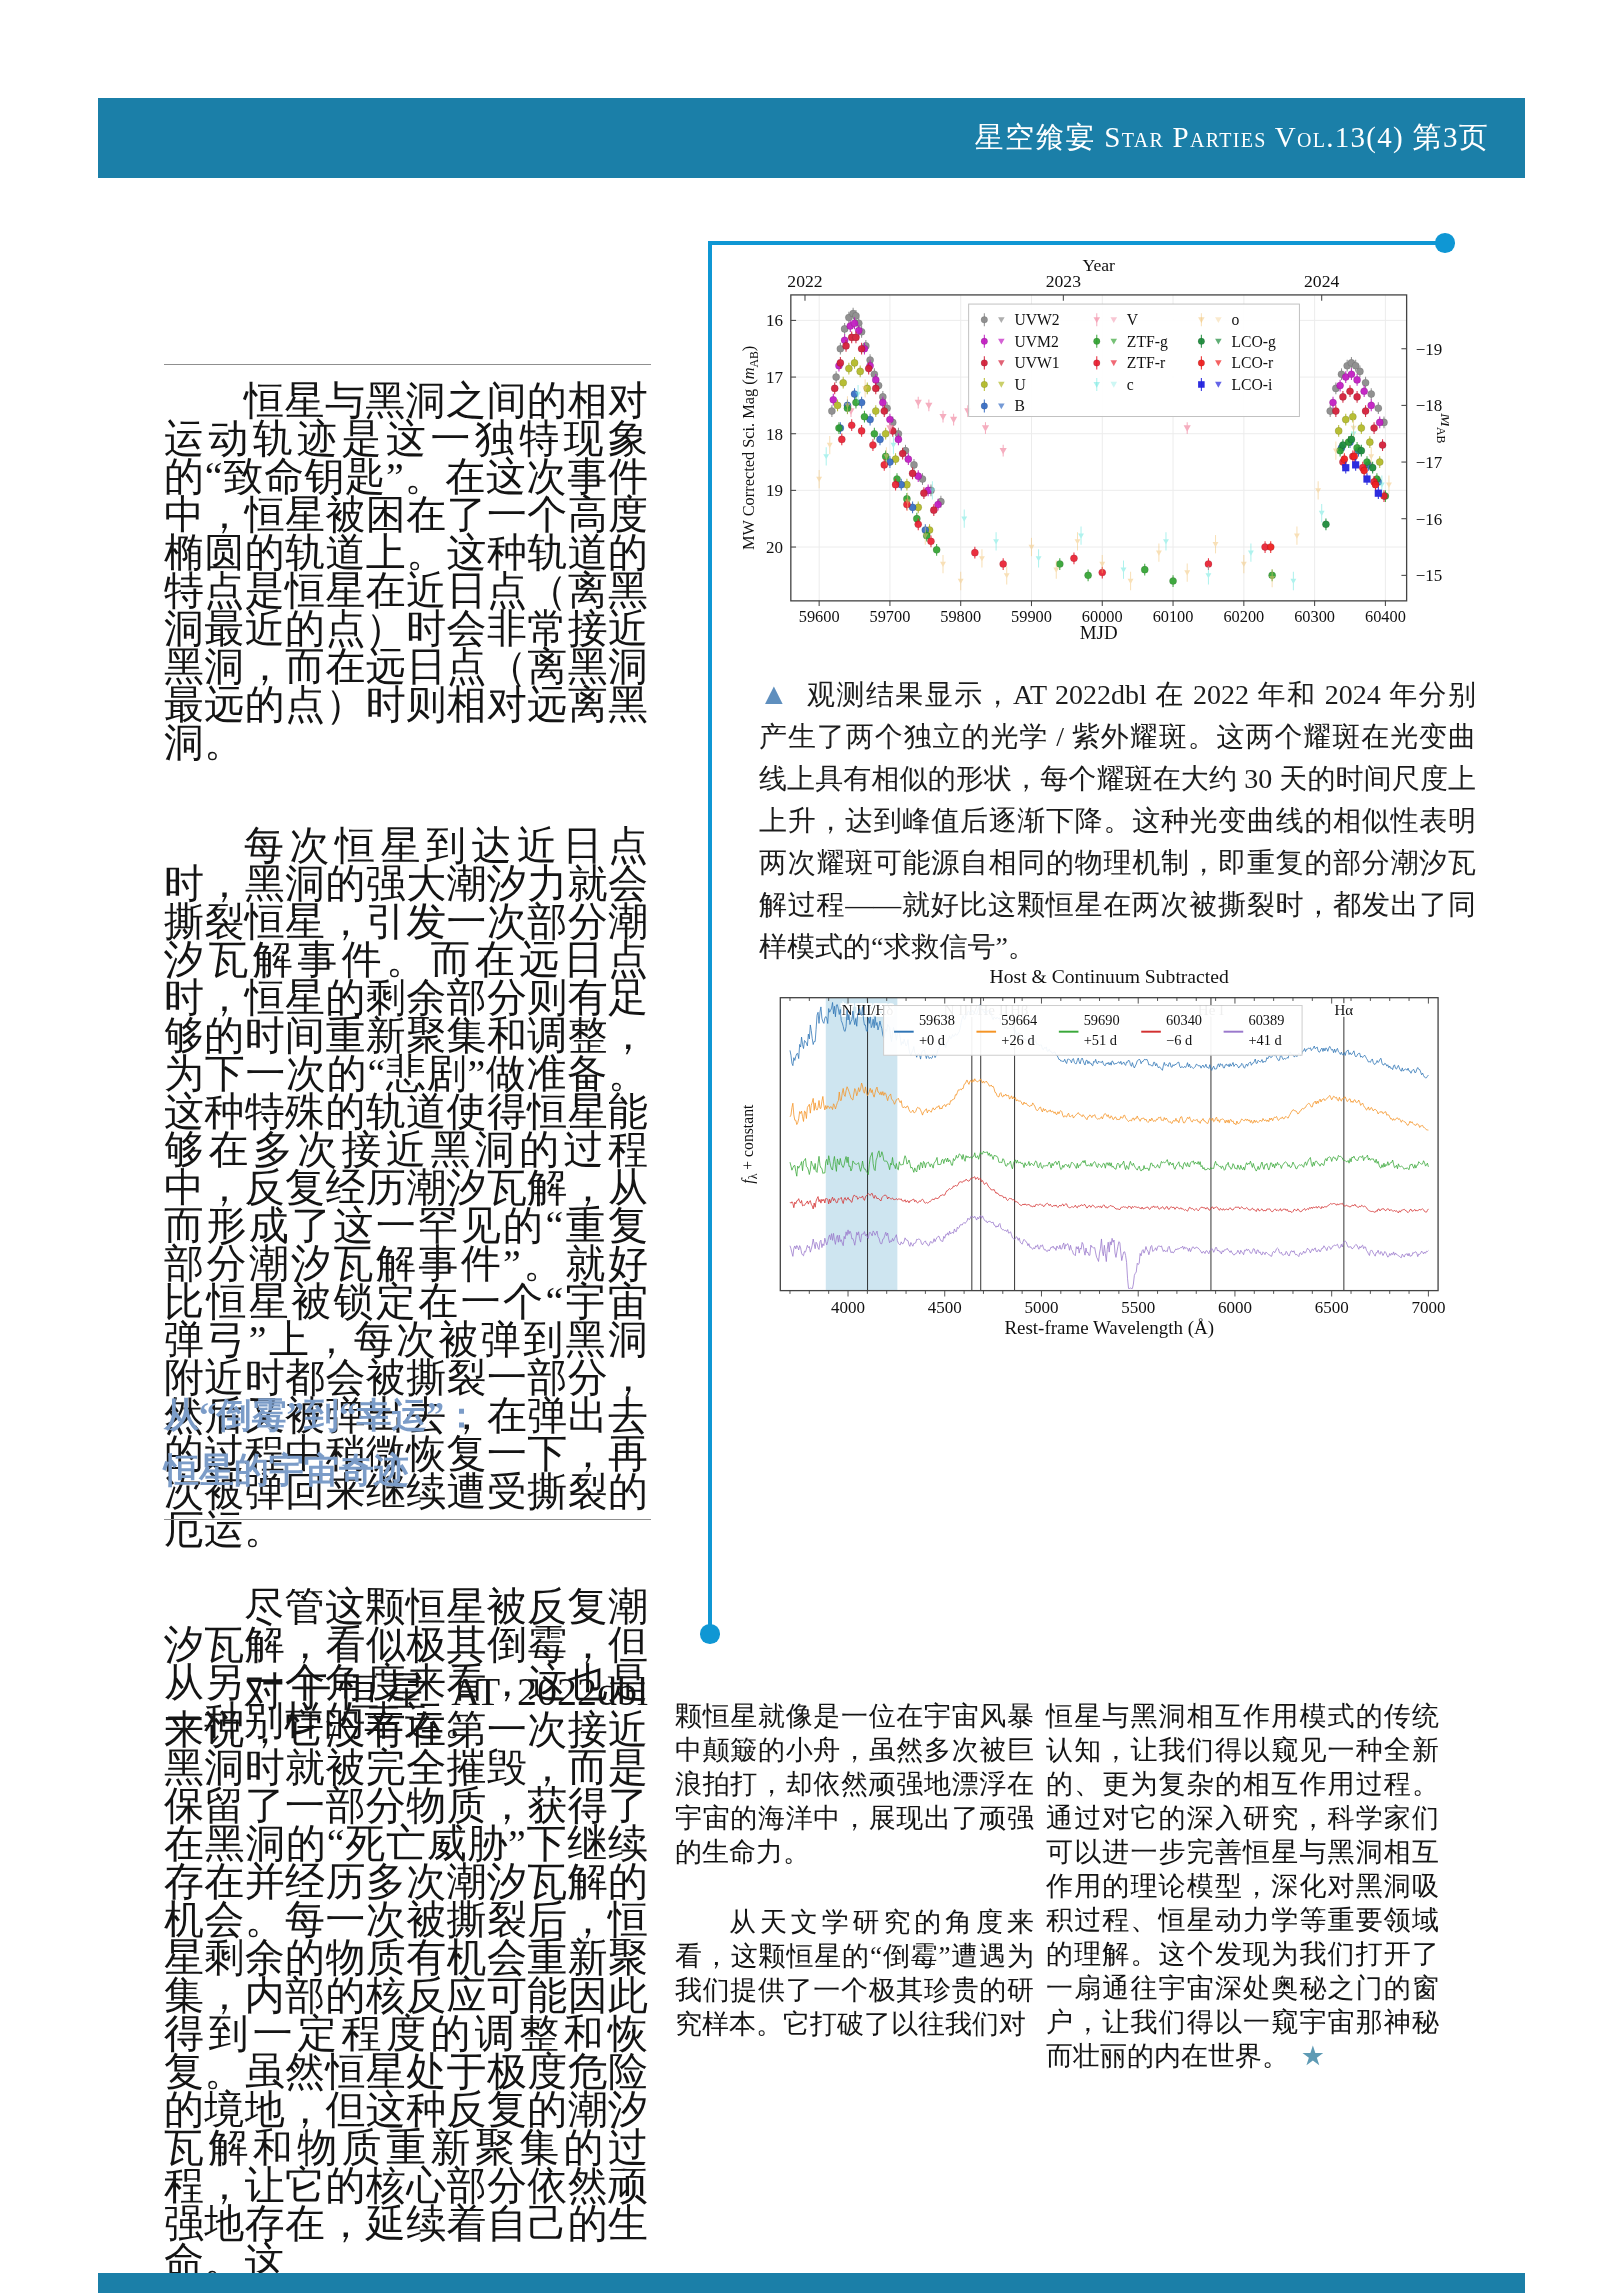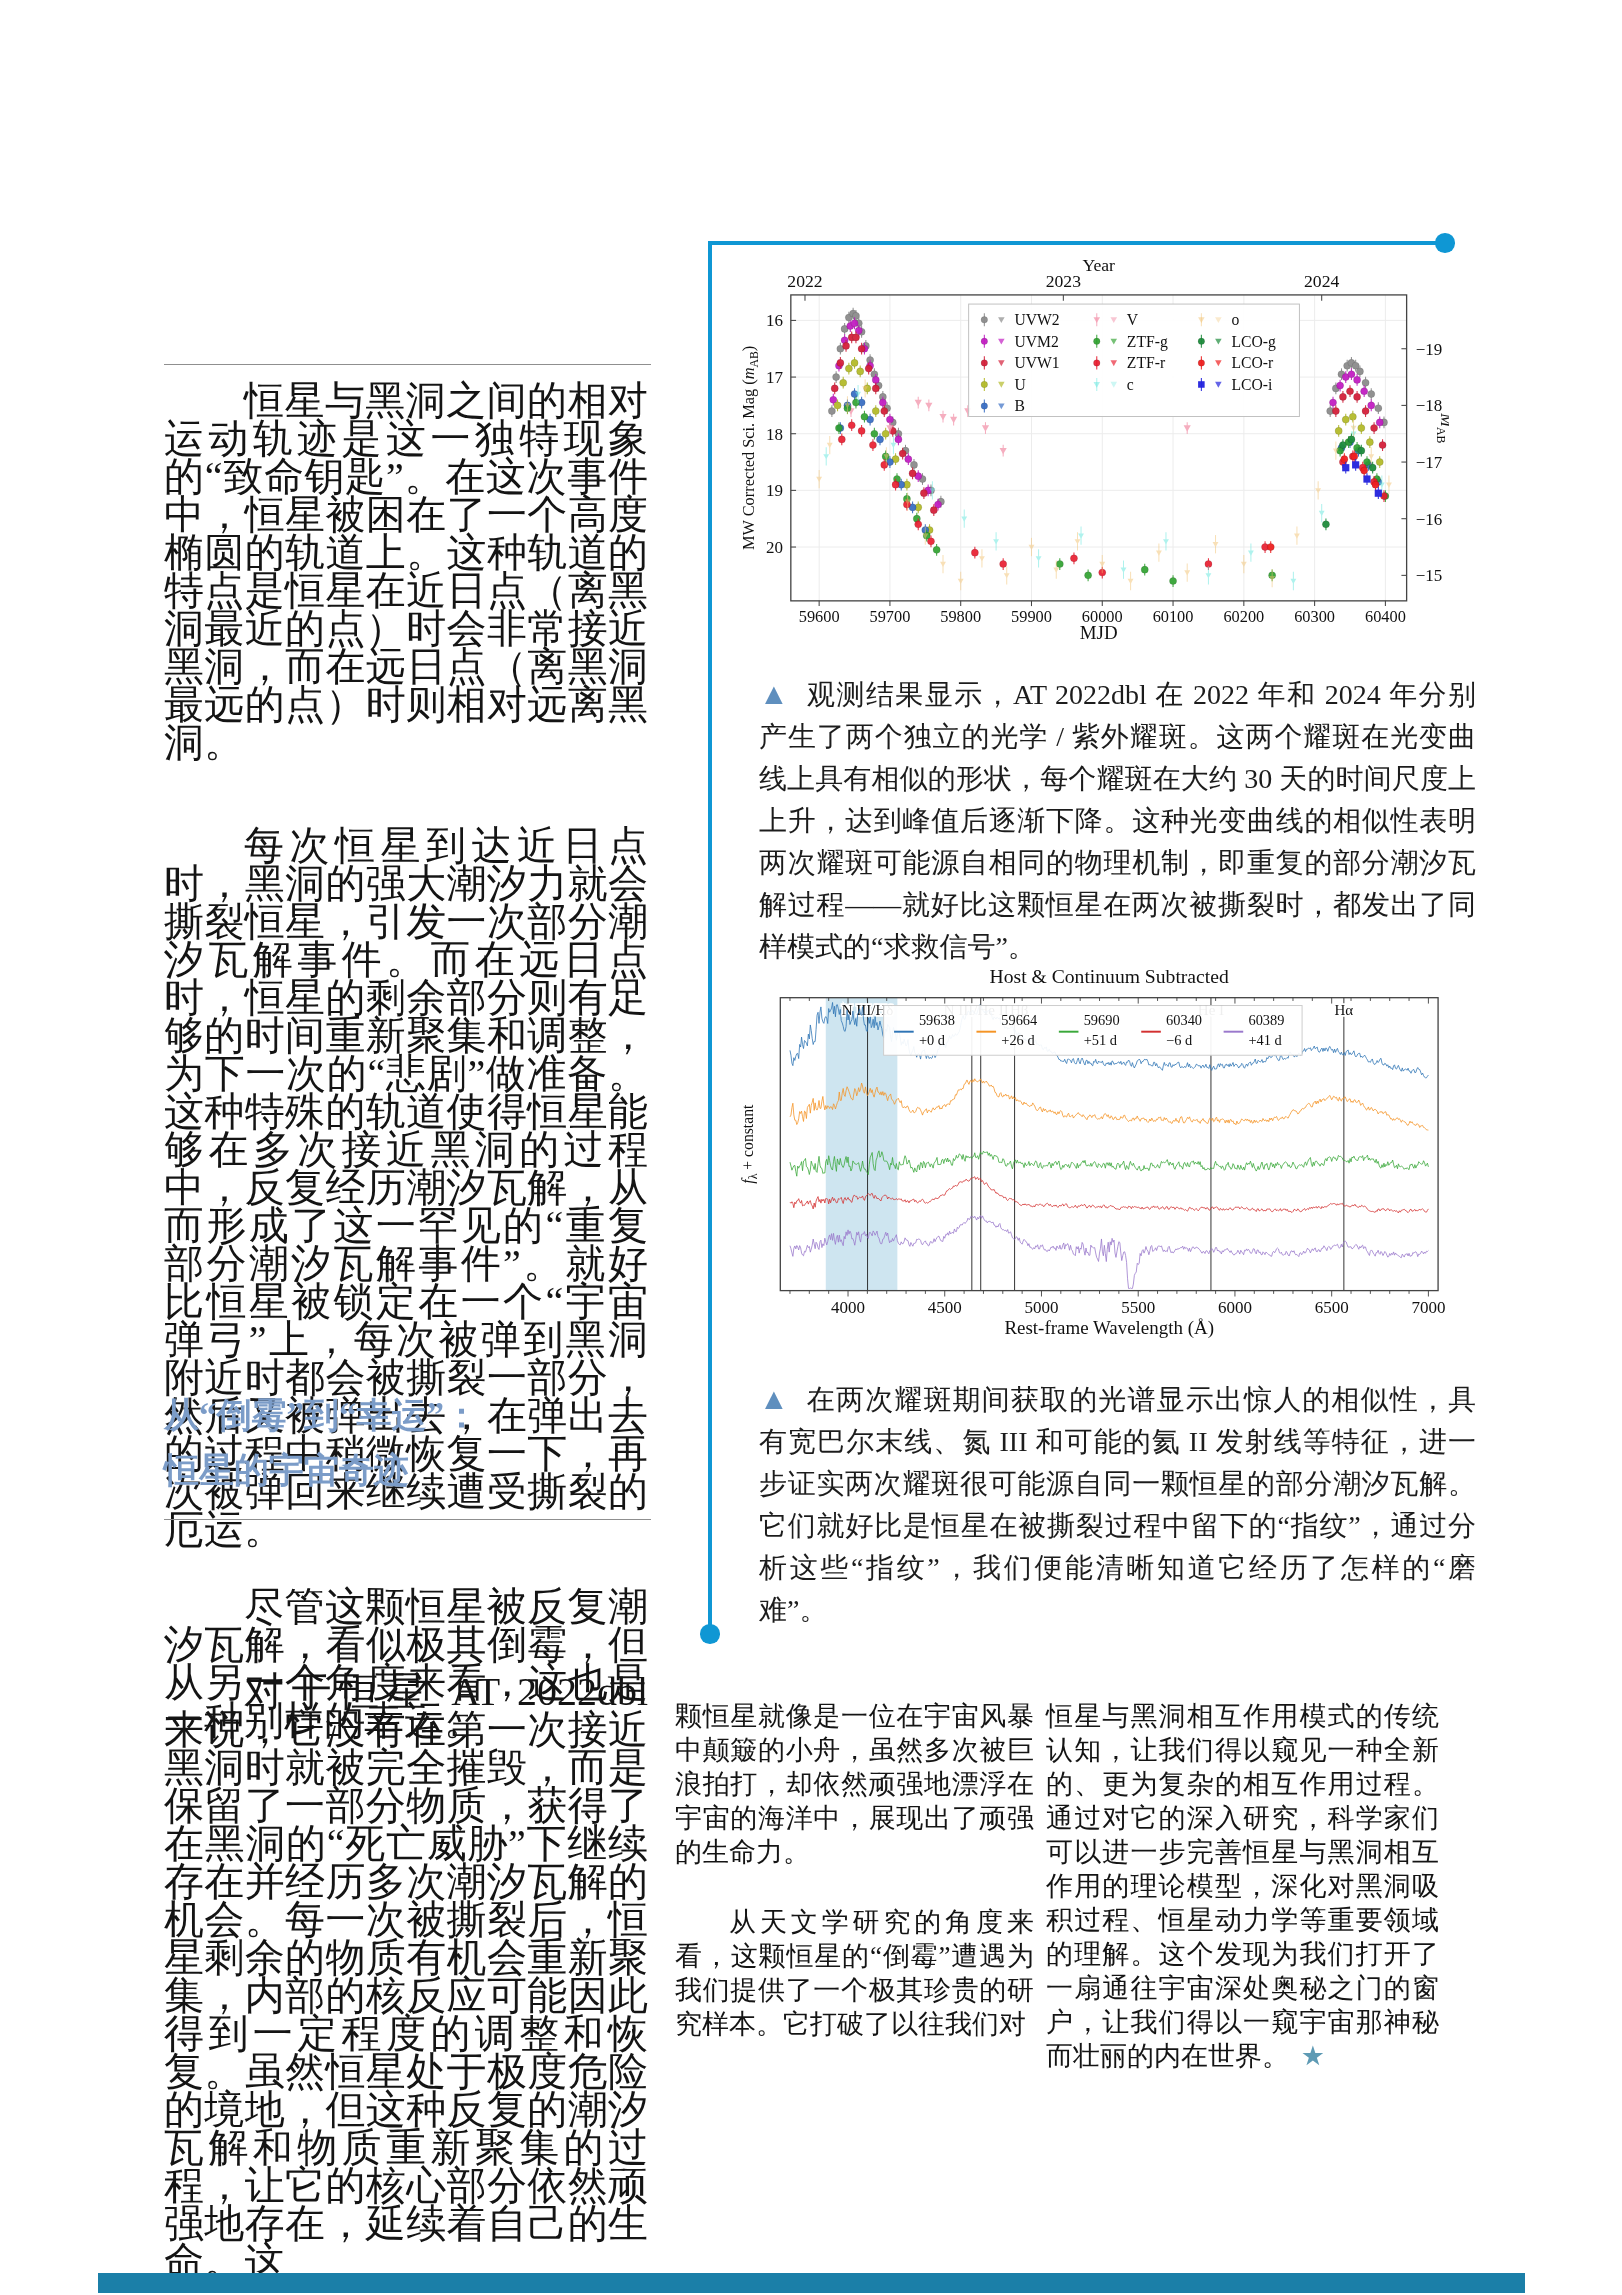--- a/index.html
+++ b/index.html
@@ -24,20 +24,23 @@
   .star{color:#5e9ab4;margin-left:11.8px;}
   .connector{position:absolute;background:#0f97d4;}
   .cdot{position:absolute;width:19.6px;height:19.6px;border-radius:50%;background:#0f97d4;}
   svg text{font-family:"Liberation Serif",serif;}
 </style>
 </head>
 <body>
 
 <div class="page">
 
+  <div class="band top">
+    <span class="band-title">星空飨宴 Star Parties  Vol.13(4)  第3页</span>
+  </div>
 
   <div class="connector" style="left:710px;top:241px;width:734px;height:3.9px;"></div>
   <div class="connector" style="left:708px;top:241px;width:3.9px;height:1389px;"></div>
   <div class="cdot" style="left:1435px;top:233px;"></div>
   <div class="cdot" style="left:700px;top:1624px;"></div>
 
   <div class="rule" style="top:364px;"></div>
   <p class="para indent" style="top:382px;">恒星与黑洞之间的相对运动轨迹是这一独特现象的“致命钥匙”。在这次事件中，恒星被困在了一个高度椭圆的轨道上。这种轨道的特点是恒星在近日点（离黑洞最近的点）时会非常接近黑洞，而在远日点（离黑洞最远的点）时则相对远离黑洞。</p>
   <p class="para indent" style="top:810px;margin-top:17px;">每次恒星到达近日点时，黑洞的强大潮汐力就会撕裂恒星，引发一次部分潮汐瓦解事件。而在远日点时，恒星的剩余部分则有足够的时间重新聚集和调整，为下一次的“悲剧”做准备。这种特殊的轨道使得恒星能够在多次接近黑洞的过程中，反复经历潮汐瓦解，从而形成了这一罕见的“重复部分潮汐瓦解事件”。就好比恒星被锁定在一个“宇宙弹弓”上，每次被弹到黑洞附近时都会被撕裂一部分，然后又被弹出去，在弹出去的过程中稍微恢复一下，再次被弹回来继续遭受撕裂的厄运。</p>
 
@@ -796,23 +799,20 @@
       <line x1="490" y1="102" x2="520" y2="102" stroke="#3aa83a" stroke-width="3"></line>
       <text x="528" y="92" font-size="22" fill="#111">59690</text>
       <text x="528" y="122" font-size="22" fill="#111">+51 d</text>
       <line x1="616" y1="102" x2="646" y2="102" stroke="#d33030" stroke-width="3"></line>
       <text x="654" y="92" font-size="22" fill="#111">60340</text>
       <text x="654" y="122" font-size="22" fill="#111">−6 d</text>
       <line x1="742" y1="102" x2="772" y2="102" stroke="#9a78cc" stroke-width="3"></line>
       <text x="780" y="92" font-size="22" fill="#111">60389</text>
       <text x="780" y="122" font-size="22" fill="#111">+41 d</text>
     </svg>
-  <p class="caption" style="top:1362px;">
-    <span class="tri">▲</span><span>在两次耀斑期间获取的光谱显示出惊人的相似性，具有宽巴尔末线、氮 III 和可能的氦 II 发射线等特征，进一步证实两次耀斑很可能源自同一颗恒星的部分潮汐瓦解。它们就好比是恒星在被撕裂过程中留下的“指纹”，通过分析这些“指纹”，我们便能清晰知道它经历了怎样的“磨难”。</span>
-  </p>
 
   <p class="colp" style="left:675px;top:1699px;width:359px;">颗恒星就像是一位在宇宙风暴中颠簸的小舟，虽然多次被巨浪拍打，却依然顽强地漂浮在宇宙的海洋中，展现出了顽强的生命力。</p>
   <p class="colp" style="left:1046px;top:1699px;width:393px;">
     <span>恒星与黑洞相互作用模式的传统认知，让我们得以窥见一种全新的、更为复杂的相互作用过程。通过对它的深入研究，科学家们可以进一步完善恒星与黑洞相互作用的理论模型，深化对黑洞吸积过程、恒星动力学等重要领域的理解。这个发现为我们打开了一扇通往宇宙深处奥秘之门的窗户，让我们得以一窥宇宙那神秘而壮丽的内在世界。</span><span class="star">★</span>
   </p>
 
   <p class="colp indent" style="left:675px;top:1905px;width:359px;">从天文学研究的角度来看，这颗恒星的“倒霉”遭遇为我们提供了一个极其珍贵的研究样本。它打破了以往我们对</p>
 
   <div class="band bottom"></div>
 

